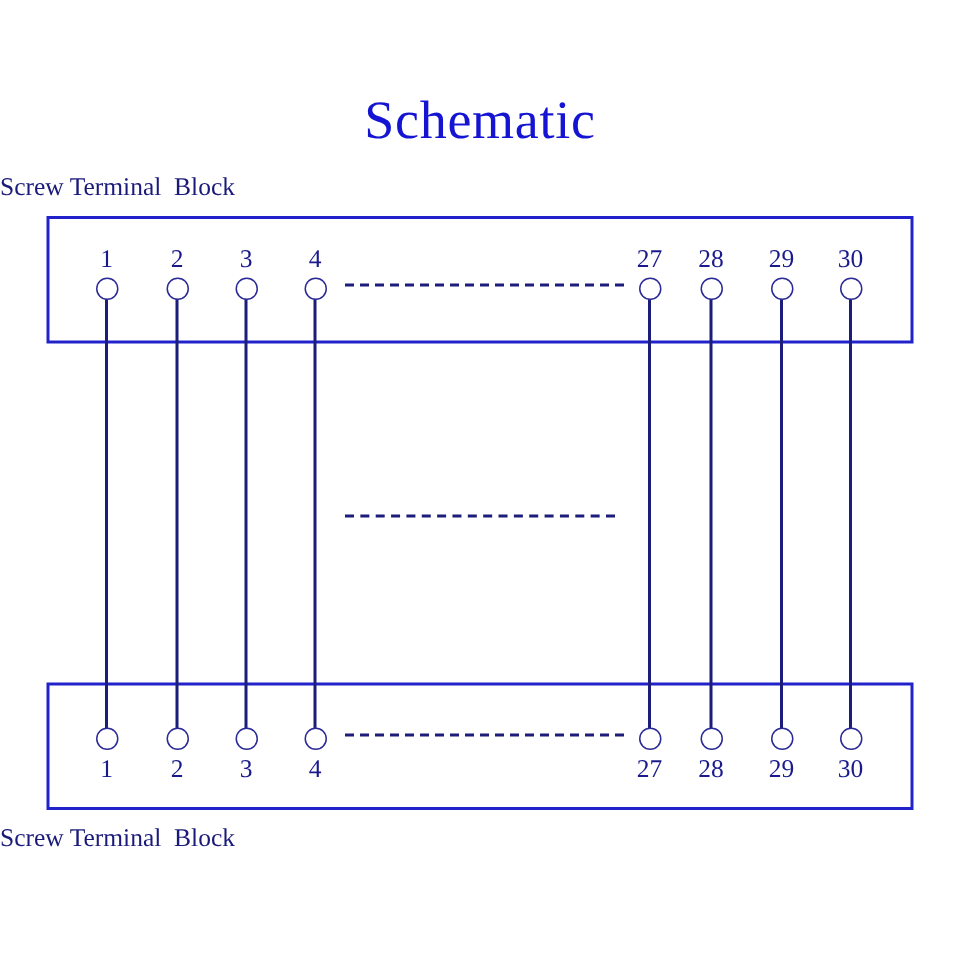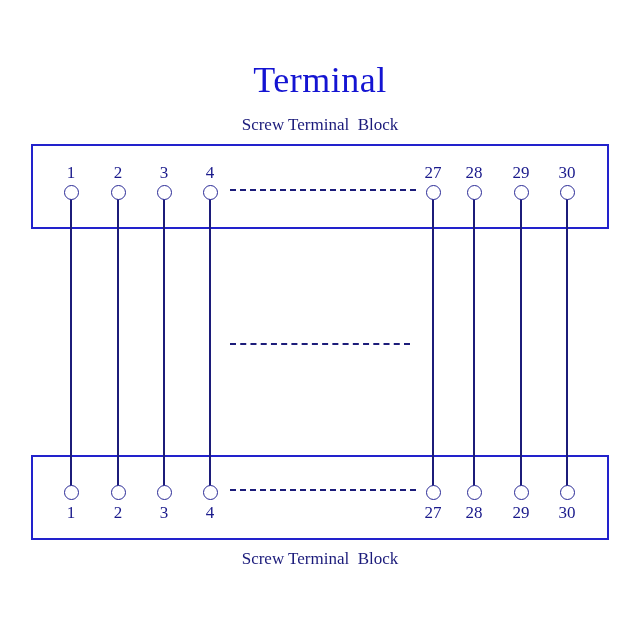--- a/index.html
+++ b/index.html
@@ -29,21 +29,20 @@
     font-weight: normal;
     color: #1414d2;
     letter-spacing: 0.5px;
     line-height: 44px;
     white-space: pre;
   }
   .block-label {
     position: absolute;
     left: 0;
     width: 640px;
-    text-align: center;
     font-size: 17px;
     color: #1a1a7a;
     line-height: 22px;
     white-space: pre;
   }
   .block-label.top { top: 114px; }
   .block-label.bottom { top: 548px; }
 
   .block-frame {
     position: absolute;
@@ -82,21 +81,21 @@
     position: absolute;
     height: 0;
     border-top: 2.5px dashed #1c1c7a;
   }
 </style>
 </head>
 <body>
 
 <div id="stage">
 
-  <div class="title">Terminal</div>
+  <div class="title">Schematic</div>
 
   <div class="block-label top">Screw Terminal  Block</div>
 
   <div class="block-frame top"></div>
 
   <div class="block-frame bottom"></div>
 
   <div class="block-label bottom">Screw Terminal  Block</div>
 
   <div id="dynamic-layer">

